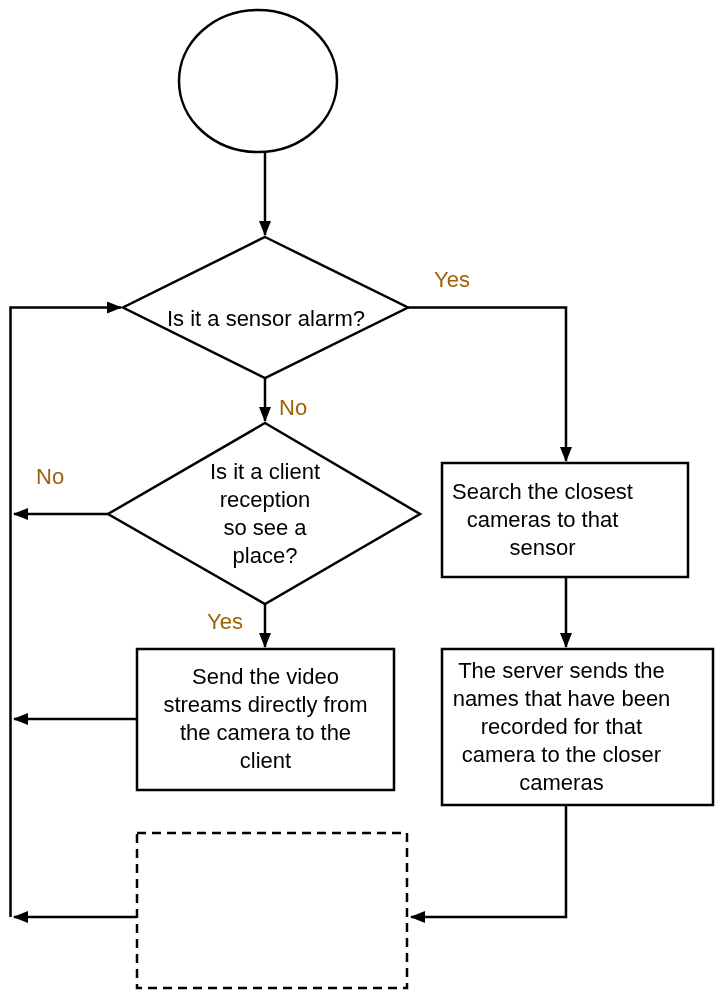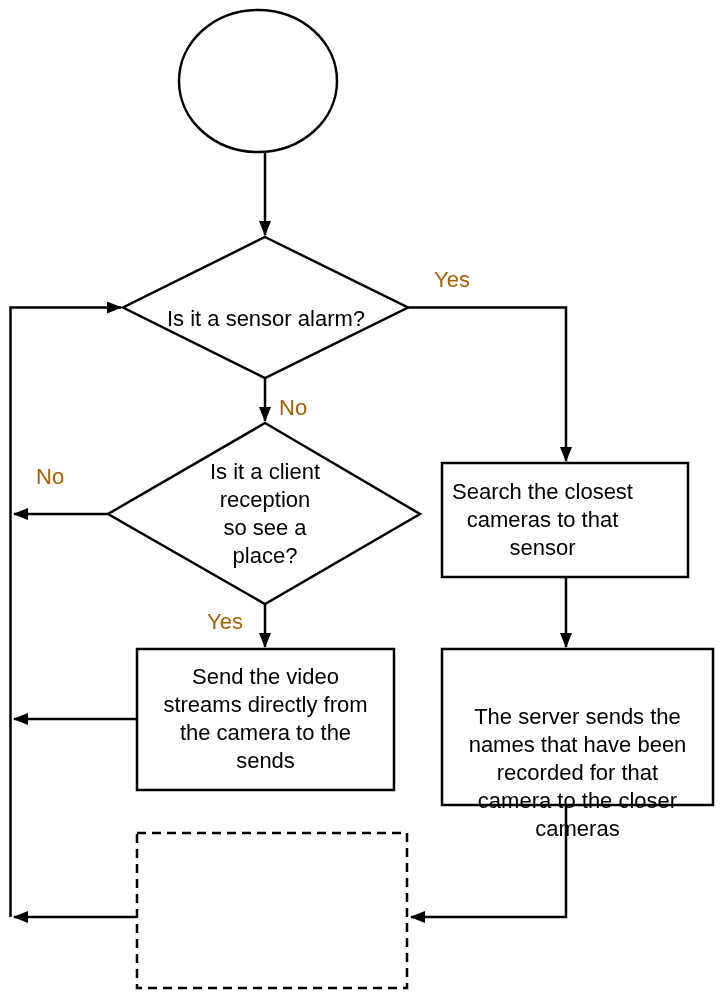--- a/index.html
+++ b/index.html
@@ -72,27 +72,27 @@
   <div class="node-label" style="left:146px; top:294px; width:240px;margin-top:11px;">Is it a sensor alarm?</div>
 
   <div class="node-label" style="left:180px; top:458px; width:170px;">Is it a client
 reception
 so see a
 place?</div>
 
   <div class="node-label" style="left:139px; top:663px; width:253px;">Send the video
 streams directly from
 the camera to the
-sends</div>
+client</div>
 
   <div class="node-label" style="left:444px; top:478px; width:197px;">Search the closest
 cameras to that
 sensor</div>
 
-  <div class="node-label" style="left:444px; top:657px; width:267px;margin-top:46px;">The server sends the
+  <div class="node-label" style="left:428px; top:657px; width:267px;">The server sends the
 names that have been
 recorded for that
 camera to the closer
 cameras</div>
 
 
   <div class="edge-label" style="left:434px; top:267px;">Yes</div>
 
   <div class="edge-label" style="left:279px; top:395px;">No</div>
 

